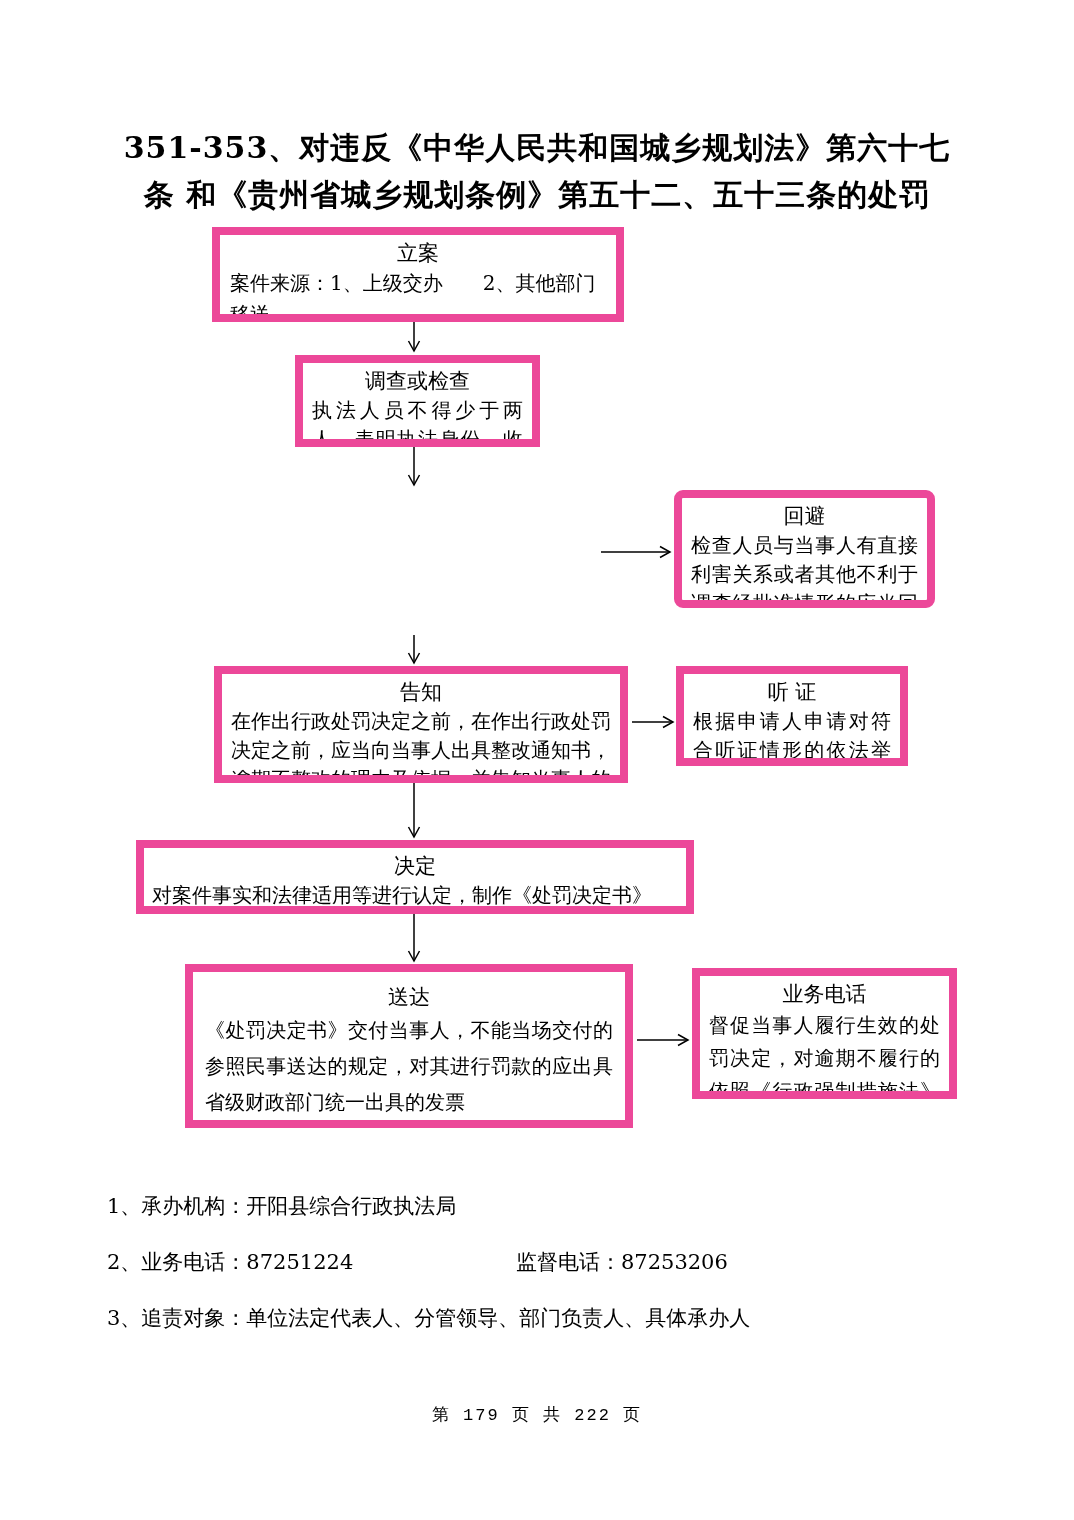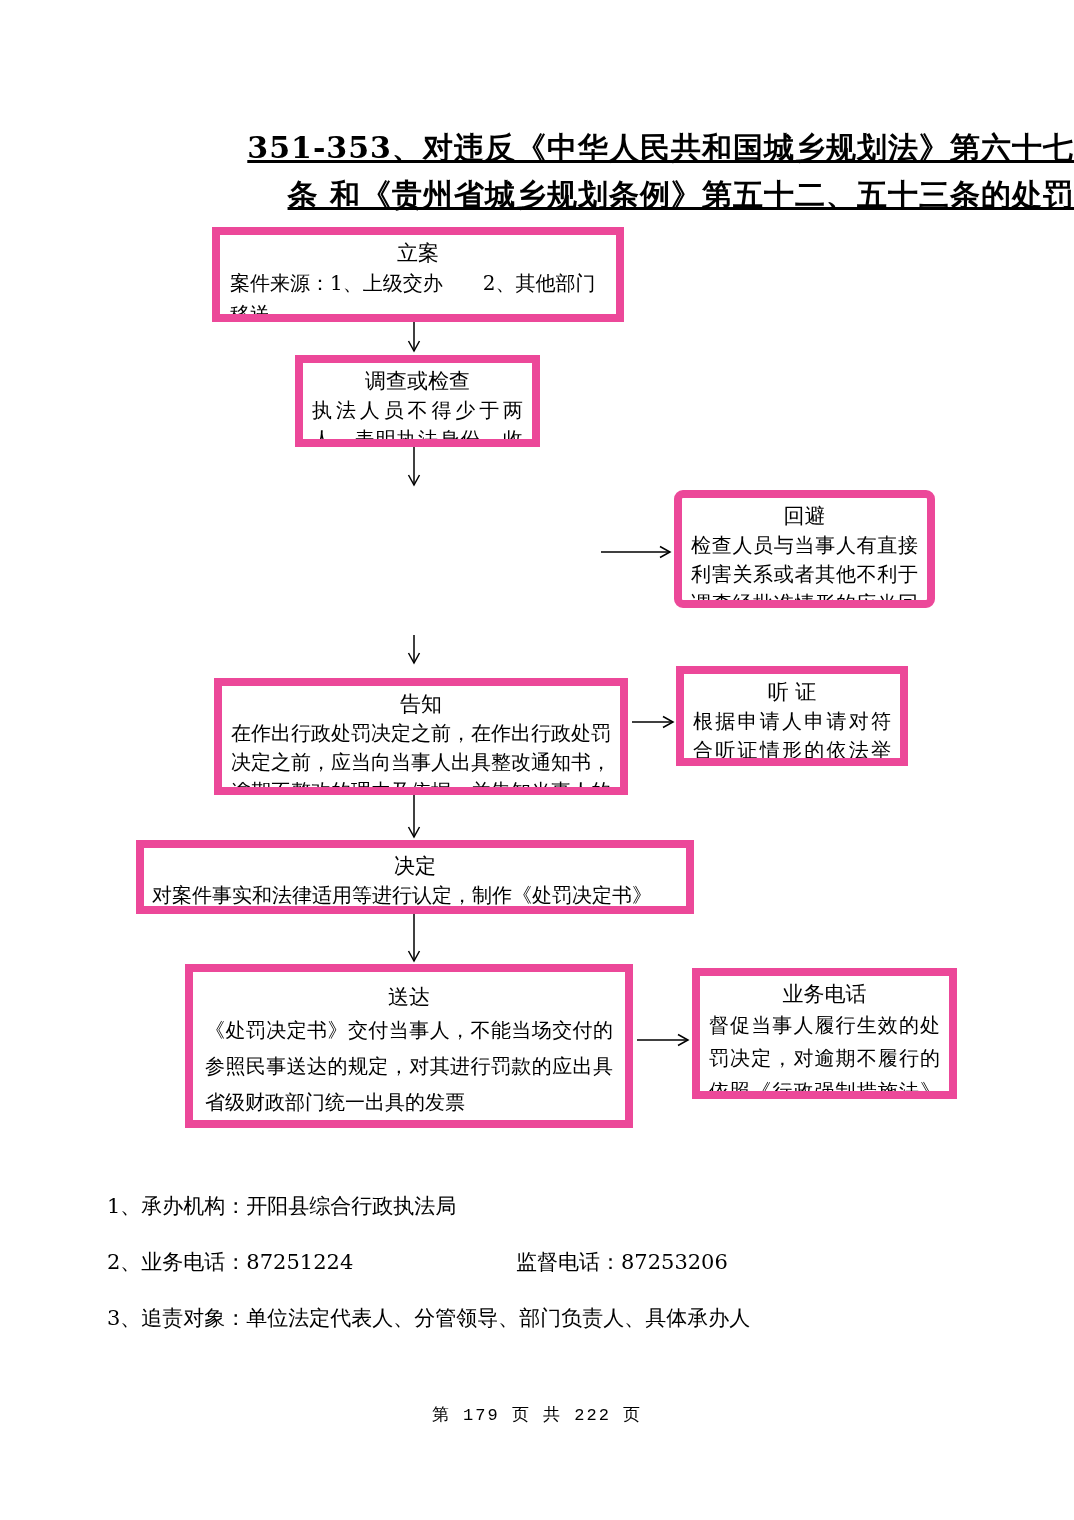--- a/index.html
+++ b/index.html
@@ -14,26 +14,25 @@
     background: #ffffff;
     color: #000000;
     font-family: "DejaVu Serif", "Liberation Serif", serif;
     overflow: hidden;
   }
   .title {
     position: absolute;
     top: 124px;
     left: 0;
     right: 0;
-    text-align: right;
+    text-align: center;
     font-weight: bold;
     font-size: 30px;
     line-height: 47px;
     letter-spacing: 1px;
-    text-decoration: underline;
   }
   .arrows {
     position: absolute;
     top: 0;
     left: 0;
     pointer-events: none;
   }
   .box {
     position: absolute;
     border: 8px solid #ec4899;
@@ -57,21 +56,21 @@
     font-size: 20px;
     line-height: 31px;
     padding: 0 10px;
   }
 
   
   .b0 { left: 212px; top: 227px; width: 412px; height: 95px; }
   .b1 { left: 295px; top: 355px; width: 245px; height: 92px; }
   .b2 { left: 242px; top: 488px; width: 357px; height: 147px; }
   .b3 { left: 674px; top: 490px; width: 261px; height: 118px; border-radius: 9px; }
-  .b4 { left: 214px; top: 666px; width: 414px; height: 117px; margin-top: 12px; }
+  .b4 { left: 214px; top: 666px; width: 414px; height: 117px; }
   .b5 { left: 676px; top: 666px; width: 232px; height: 100px; }
   .b6 { left: 136px; top: 840px; width: 558px; height: 74px; }
   .b7 { left: 185px; top: 964px; width: 448px; height: 164px; }
   .b8 { left: 692px; top: 968px; width: 265px; height: 131px; }
 
   .b7 .box-title { padding-top: 10px; }
   .b7 .box-body { line-height: 36px; padding: 0 12px; }
   .b8 .box-body { line-height: 33px; }
   .b6 .box-body { padding: 0 8px; }
 

